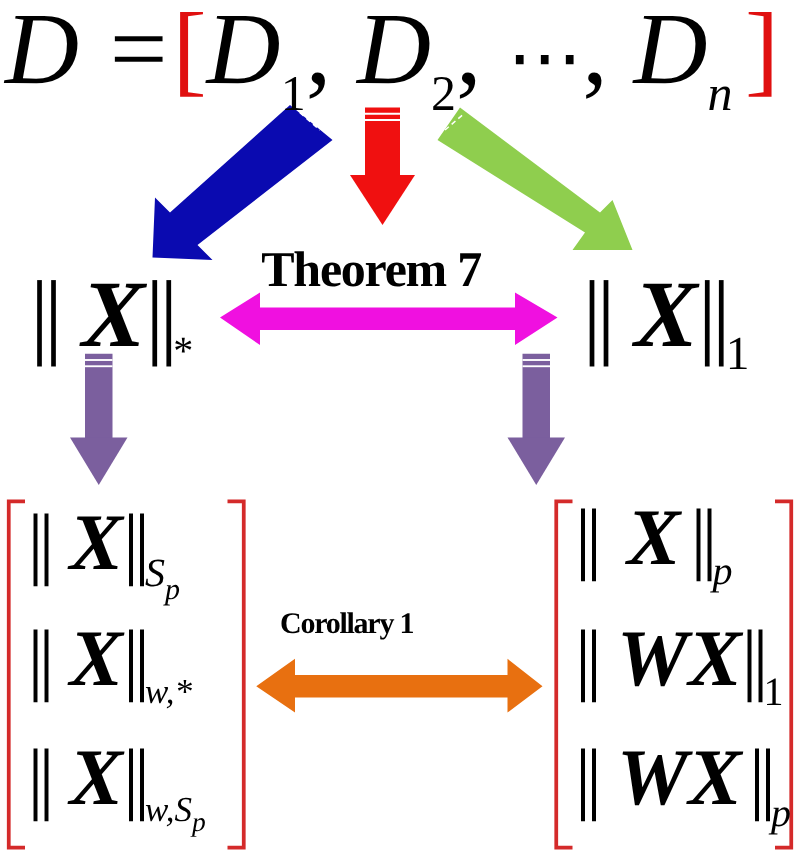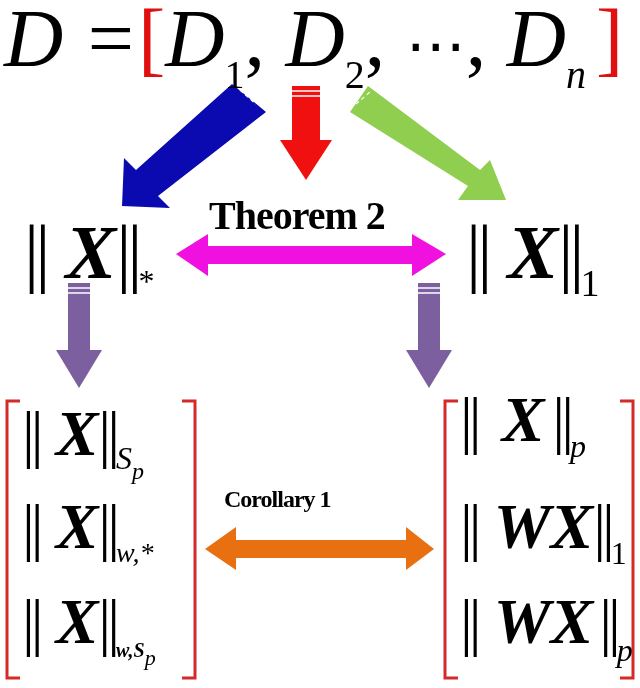--- a/index.html
+++ b/index.html
@@ -74,21 +74,21 @@
 </svg>
 
 <div class="abs eq" style="left:4px; top:-2px;">
   <span class="it">D</span>
   <span style="margin:0 4px;">=</span><span class="rbracket" style="font-weight:normal;">[</span><span class="it">D</span><span class="sub" style="position:relative; top:22px;">1</span><span>,</span>
   <span class="it">D</span><span class="sub" style="position:relative; top:22px;">2</span><span>,</span>
   <span style="font-size:60px;">⋯</span><span>,</span>
   <span class="it">D</span><span class="sub it" style="position:relative; top:22px;">n</span><span class="rbracket" style="margin-left:10px;">]</span>
 </div>
 
-<div class="abs label" style="left:209px; top:192px; font-size:40px;">Theorem 2</div>
+<div class="abs label" style="left:209px; top:192px; font-size:40px;">Theorem 7</div>
 
 <div class="abs norm" style="left:24px; top:214px;">
   <span class="bar">||</span>
   <span class="bi">X</span><span class="bar">||</span><span class="subs" style="font-style:normal; position:relative; top:14px;">*</span>
 </div>
 
 <div class="abs norm" style="left:466px; top:214px;">
   <span class="bar">||</span>
   <span class="bi">X</span><span class="bar">||</span><span class="subs" style="font-style:normal; position:relative; top:18px; font-size:38px;">1</span>
 </div>
@@ -100,24 +100,24 @@
   <span class="bi">X</span><span class="bar">||</span><span class="subs" style="position:relative; top:14px;">S</span><span class="subs" style="position:relative; top:24px; font-size:24px;">p</span>
 </div>
 
 <div class="abs norm" style="left:22px; top:495px; font-size:64px;text-align:right;">
   <span class="bar">||</span>
   <span class="bi">X</span><span class="bar">||</span><span class="subs" style="position:relative; top:14px; font-size:28px;">w,*</span>
 </div>
 
 <div class="abs norm" style="left:22px; top:590px; font-size:64px;">
   <span class="bar">||</span>
-  <span class="bi">X</span><span class="bar">||</span><span class="subs" style="position:relative; top:14px; font-size:20px; font-weight:bold;">w,S</span><span class="subs" style="position:relative; top:22px; font-size:22px;">p</span>
+  <span class="bi">X</span><span class="bar">||</span><span class="subs" style="position:relative; top:14px; font-size:28px; font-weight:normal;">w,S</span><span class="subs" style="position:relative; top:22px; font-size:22px;">p</span>
 </div>
 
-<div class="abs norm" style="left:460px; top:388px; font-size:64px;">
+<div class="abs norm" style="left:460px; top:398px; font-size:64px;">
   <span class="bar">||</span>
   <span class="bi" style="margin:0 8px;">X</span><span class="bar">||</span><span class="subs" style="position:relative; top:16px;">p</span>
 </div>
 
 <div class="abs norm" style="left:460px; top:495px; font-size:64px;text-align:center;">
   <span class="bar">||</span>
   <span class="bi">WX</span><span class="bar">||</span><span class="subs" style="font-style:normal; position:relative; top:16px;">1</span>
 </div>
 
 <div class="abs norm" style="left:460px; top:590px; font-size:64px;">

